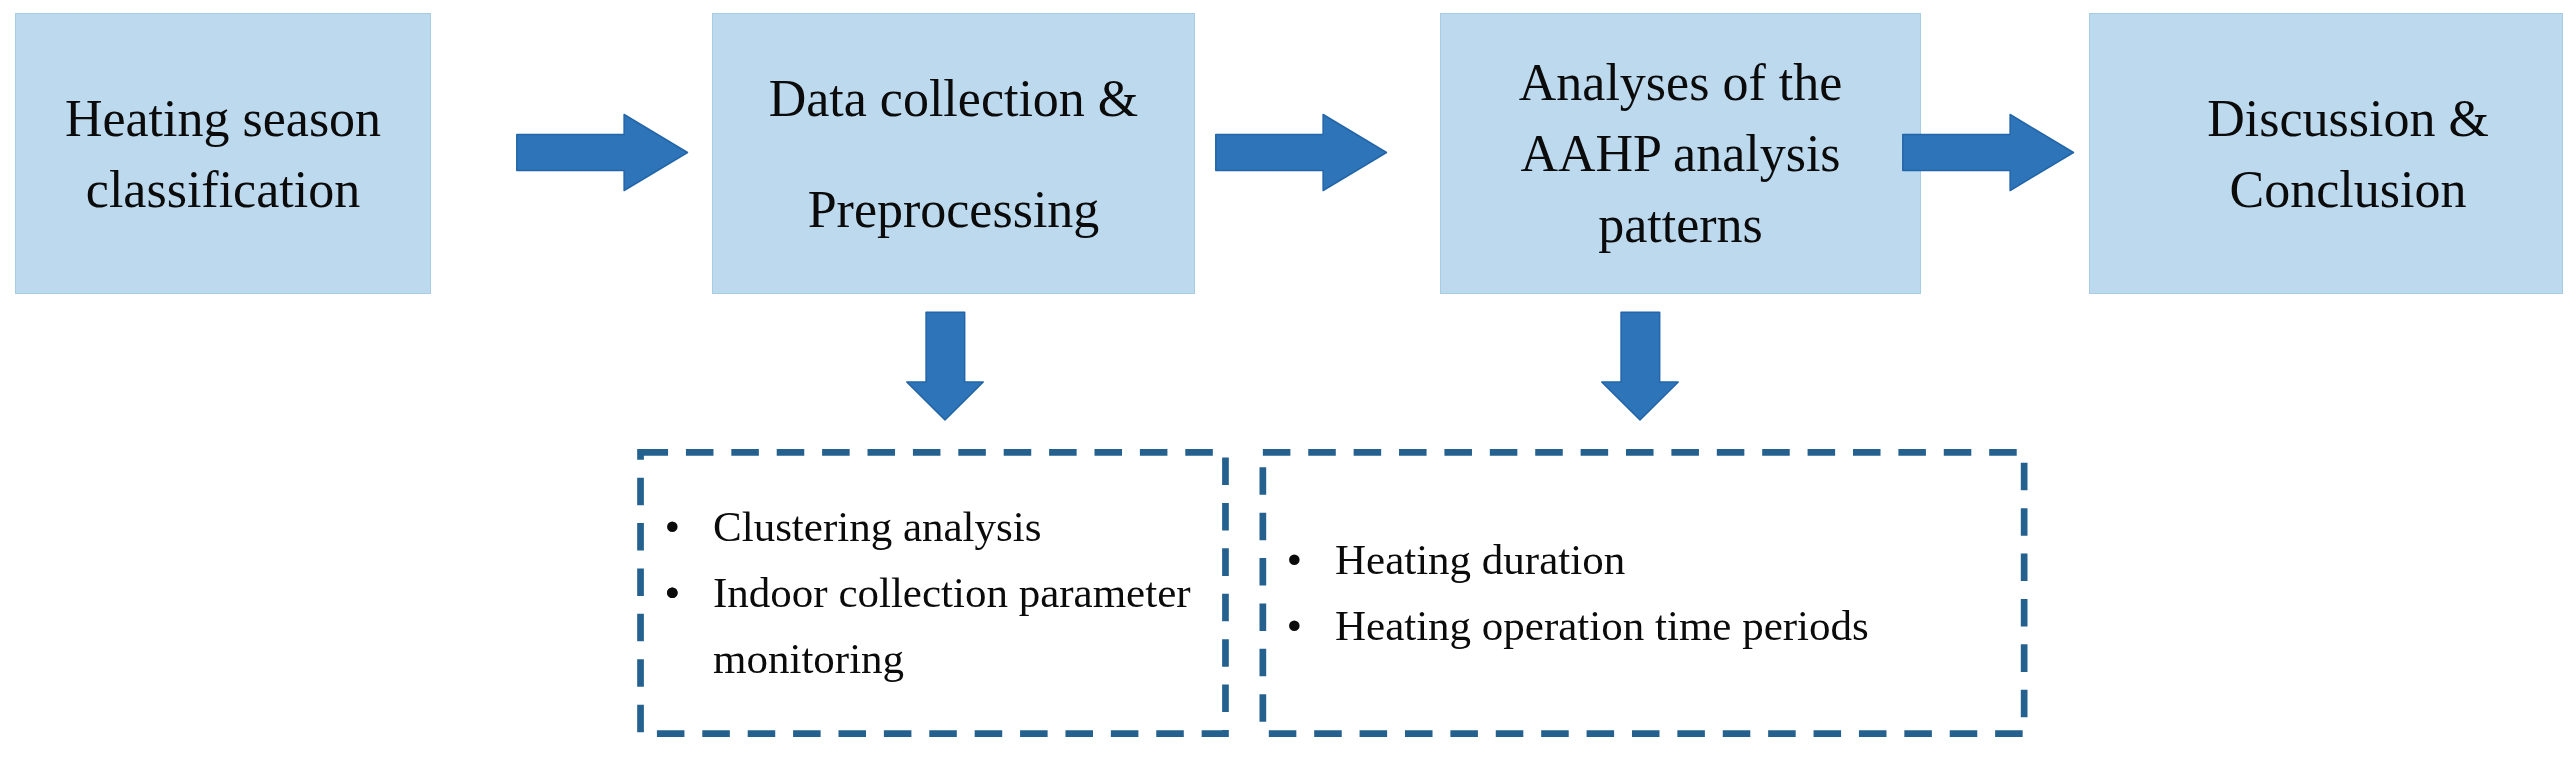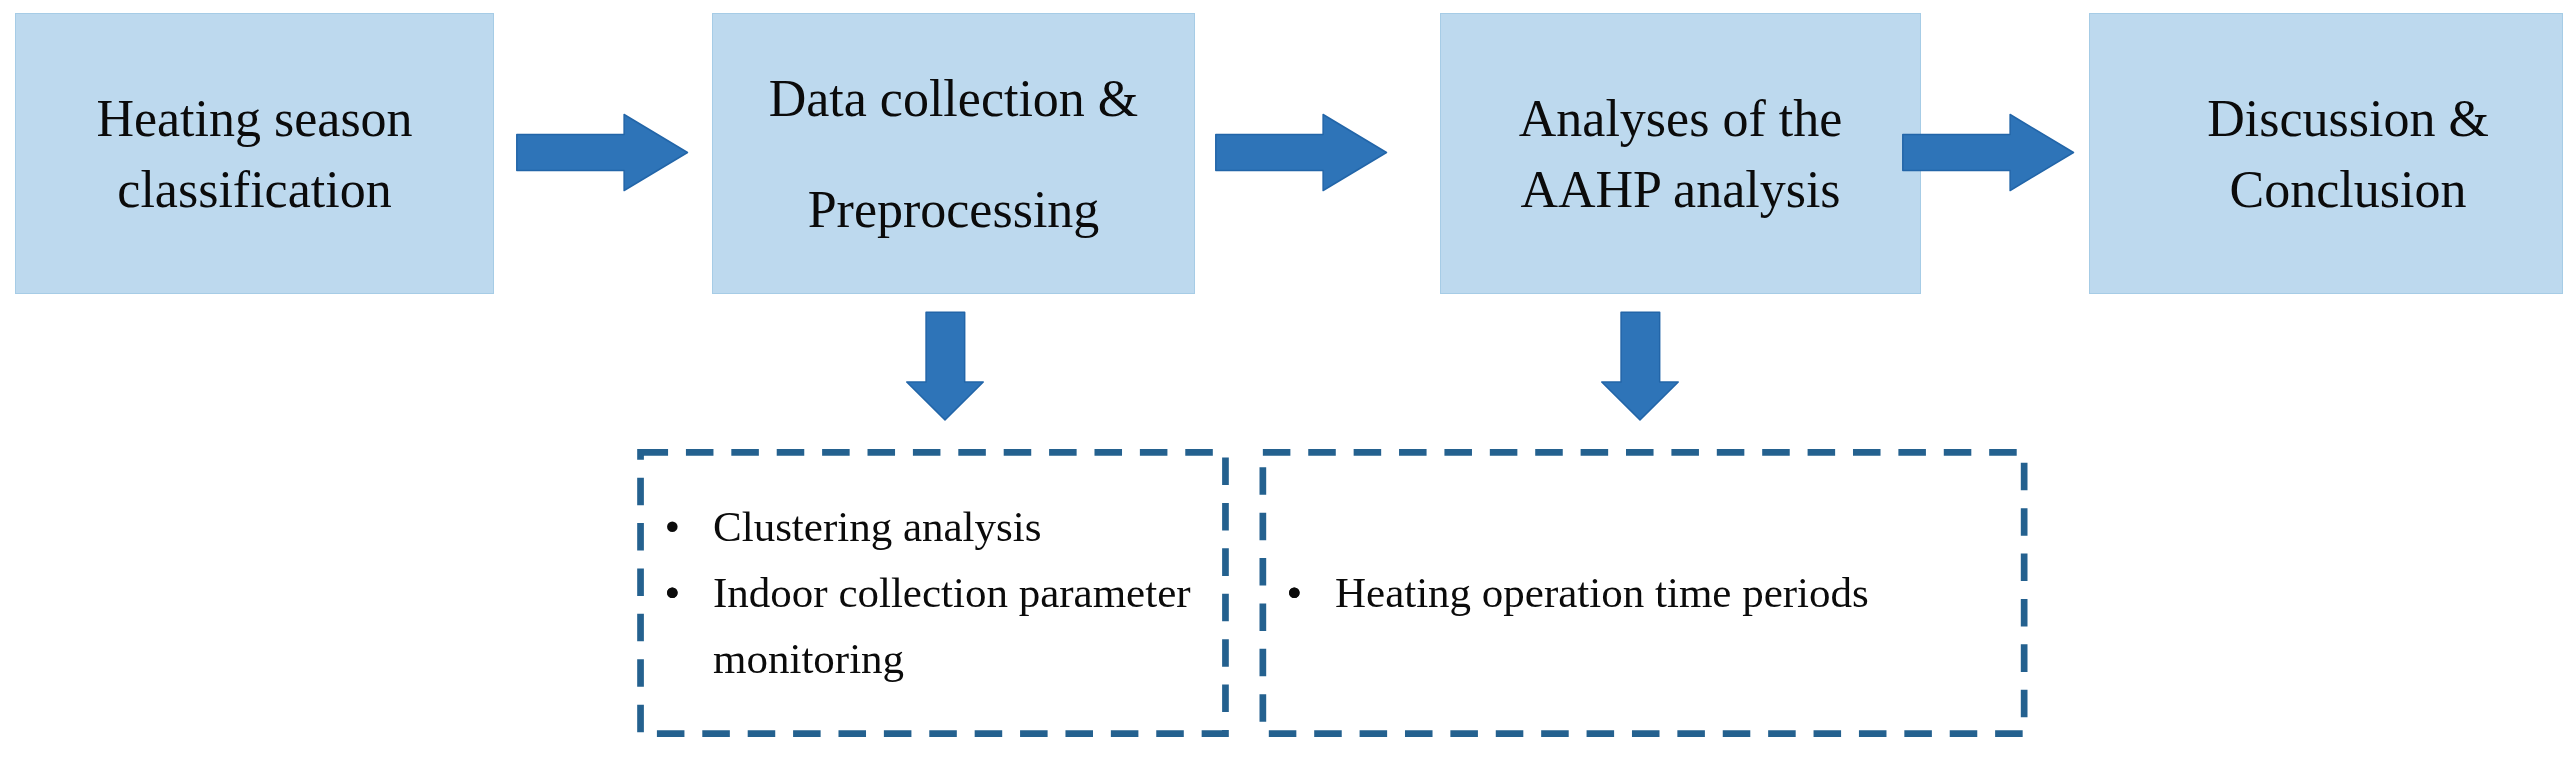--- a/index.html
+++ b/index.html
@@ -21,21 +21,21 @@
     top: 13.4px; height: 281px;
     background: var(--box_fill, #BDD9EE);
     border: 1.5px solid var(--box_border, #A6CCE6);
     box-sizing: border-box;
     display: flex; flex-direction: column;
     align-items: center; justify-content: center;
     text-align: center;
     font-size: 52px; line-height: 71px;
     color: var(--text, #0b0b0b);
   }
-  .box1 { left: 15px;   width: 479px; }
+  .box1 { left: 15px;   width: 416px; }
   .box2 { left: 712px;  width: 483px; gap: 40px; }
   .box3 { left: 1440px; width: 481px; }
   .box4 { left: 2089px; width: 474px; padding-left: 44px; }
   .flow-line { white-space: nowrap; }
 
   
   .arrow { position: absolute; }
   .arrow svg { display: block; }
   .arrow polygon {
     fill: var(--arrow_fill, #2E74B8);
@@ -110,20 +110,21 @@
 
   <div class="arrow arrow-right ar2">
     <svg width="173" height="79" viewBox="0 0 232 106">
       <polygon points="1,29 145,29 145,2 230,53 145,104 145,77 1,77"></polygon>
     </svg>
   </div>
 
   <div class="flow-box box3">
     <div class="flow-line">Analyses of the</div>
     <div class="flow-line">AAHP analysis</div>
+    <div class="flow-line">patterns</div>
   </div>
 
   <div class="arrow arrow-right ar3">
     <svg width="173" height="79" viewBox="0 0 232 106">
       <polygon points="1,29 145,29 145,2 230,53 145,104 145,77 1,77"></polygon>
     </svg>
   </div>
 
   <div class="flow-box box4">
     <div class="flow-line">Discussion &amp;</div>
@@ -160,20 +161,21 @@
     </ul>
   </div>
 
   <div class="detail-box dash2">
     <svg class="dash-frame" width="769" height="288" viewBox="0 0 1032 387">
       <rect x="4.5" y="4.5" width="1023" height="378"></rect>
     </svg>
     <ul class="detail-list">
       <li class="detail-item">
         <span class="bullet">•</span>
+        <span>Heating duration</span>
       </li>
       <li class="detail-item">
         <span class="bullet">•</span>
         <span>Heating operation time periods</span>
       </li>
     </ul>
   </div>
 
 </div>
 

